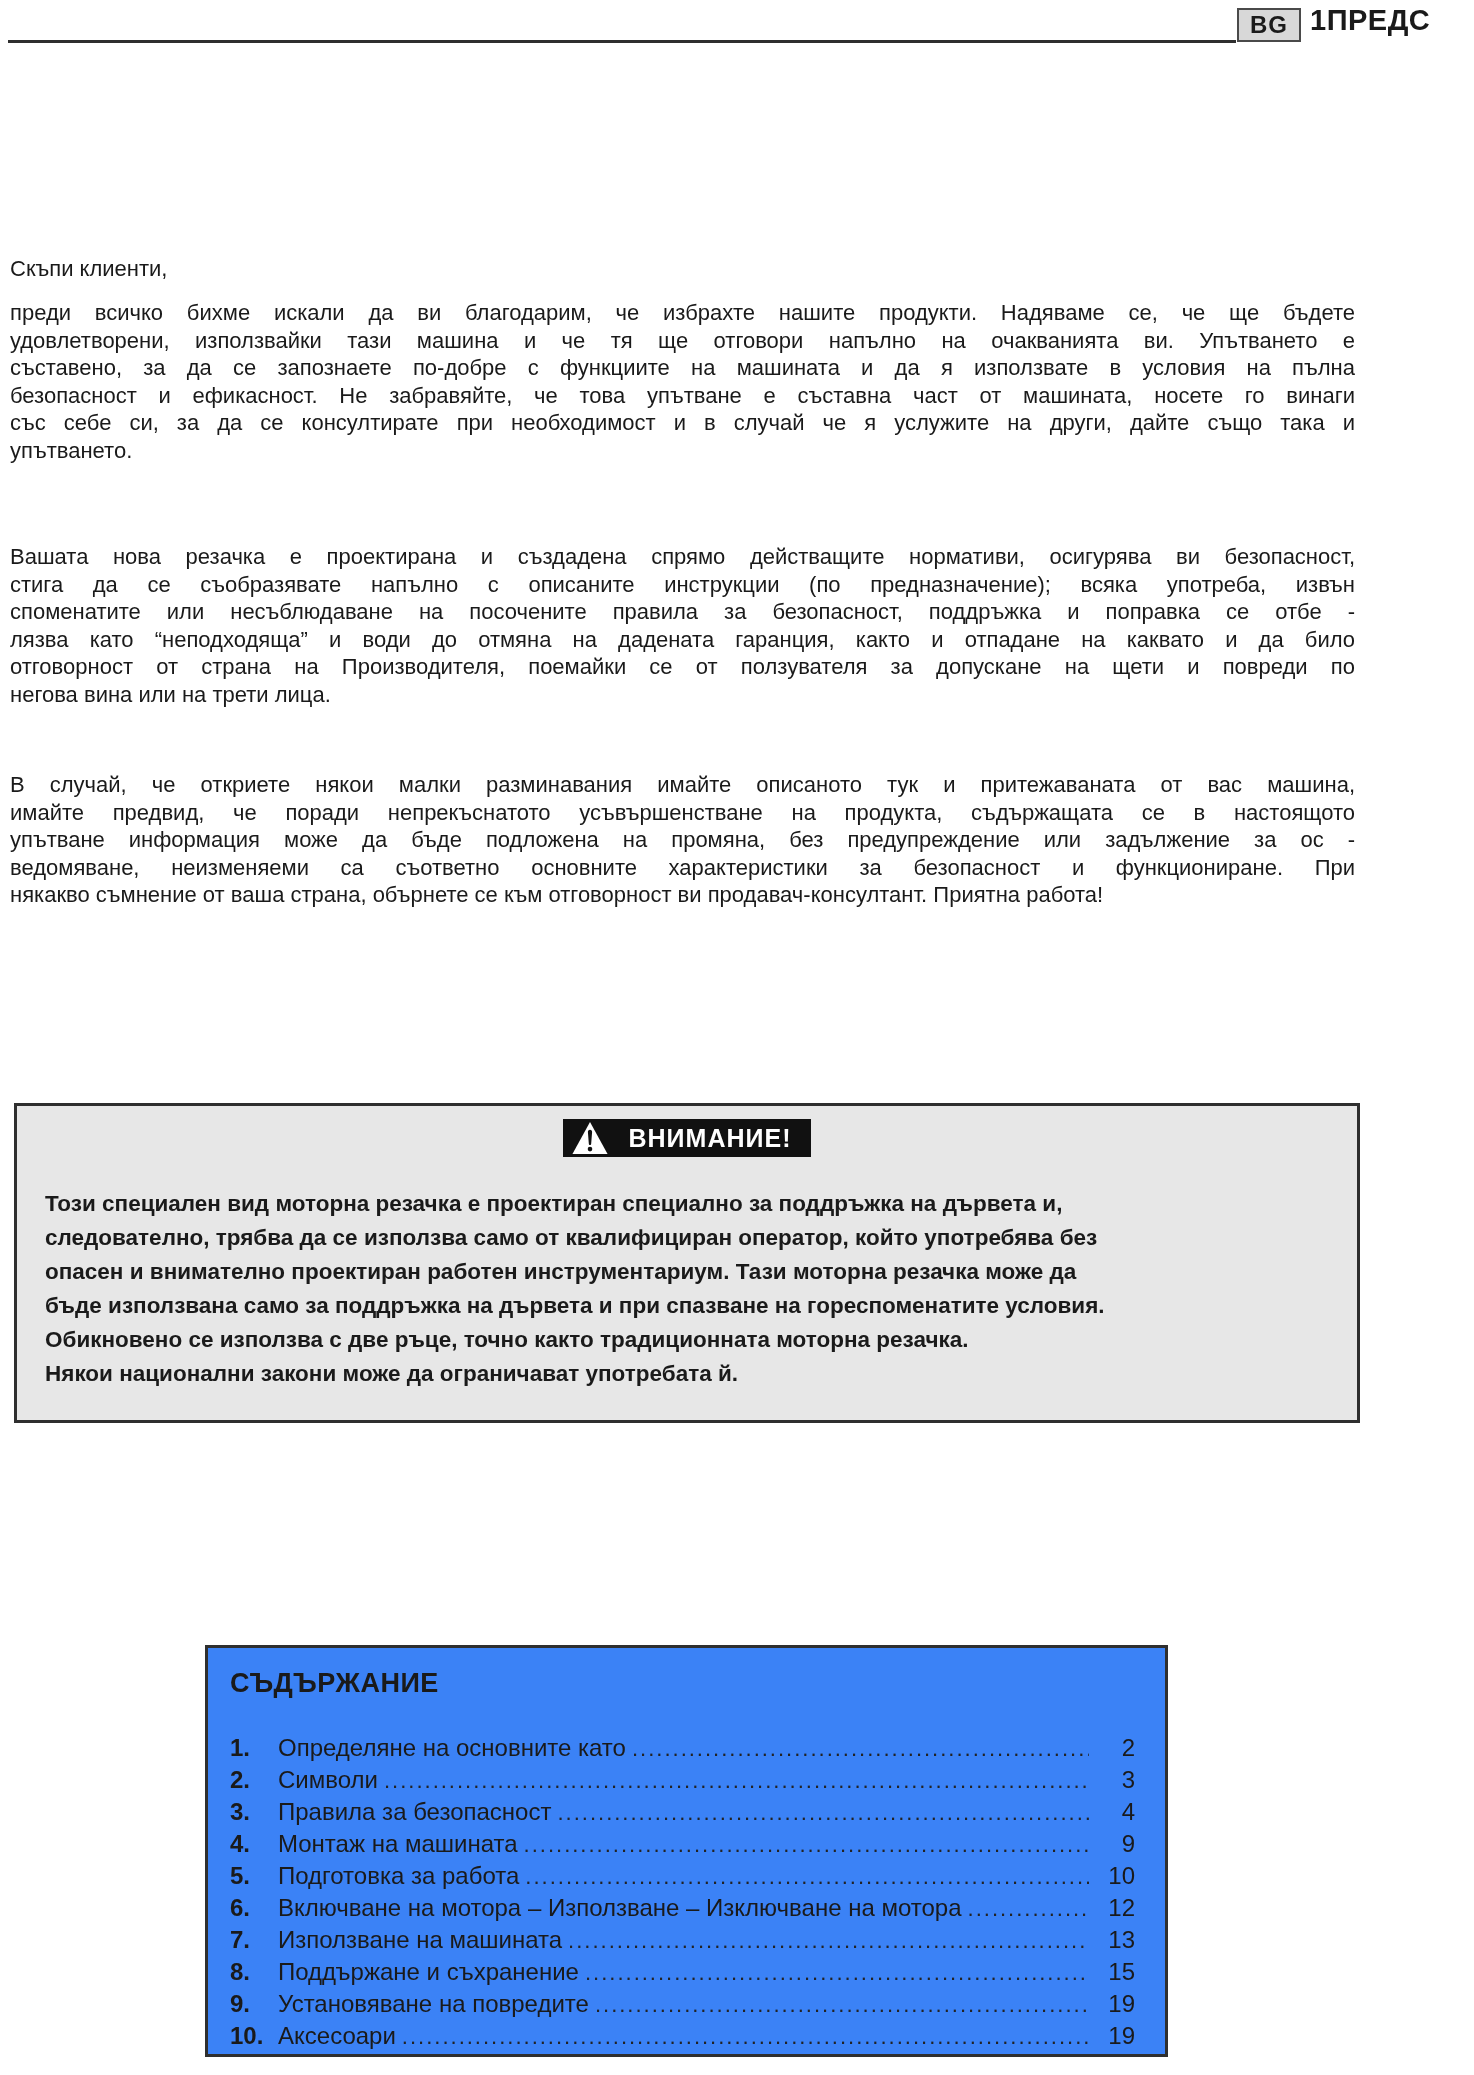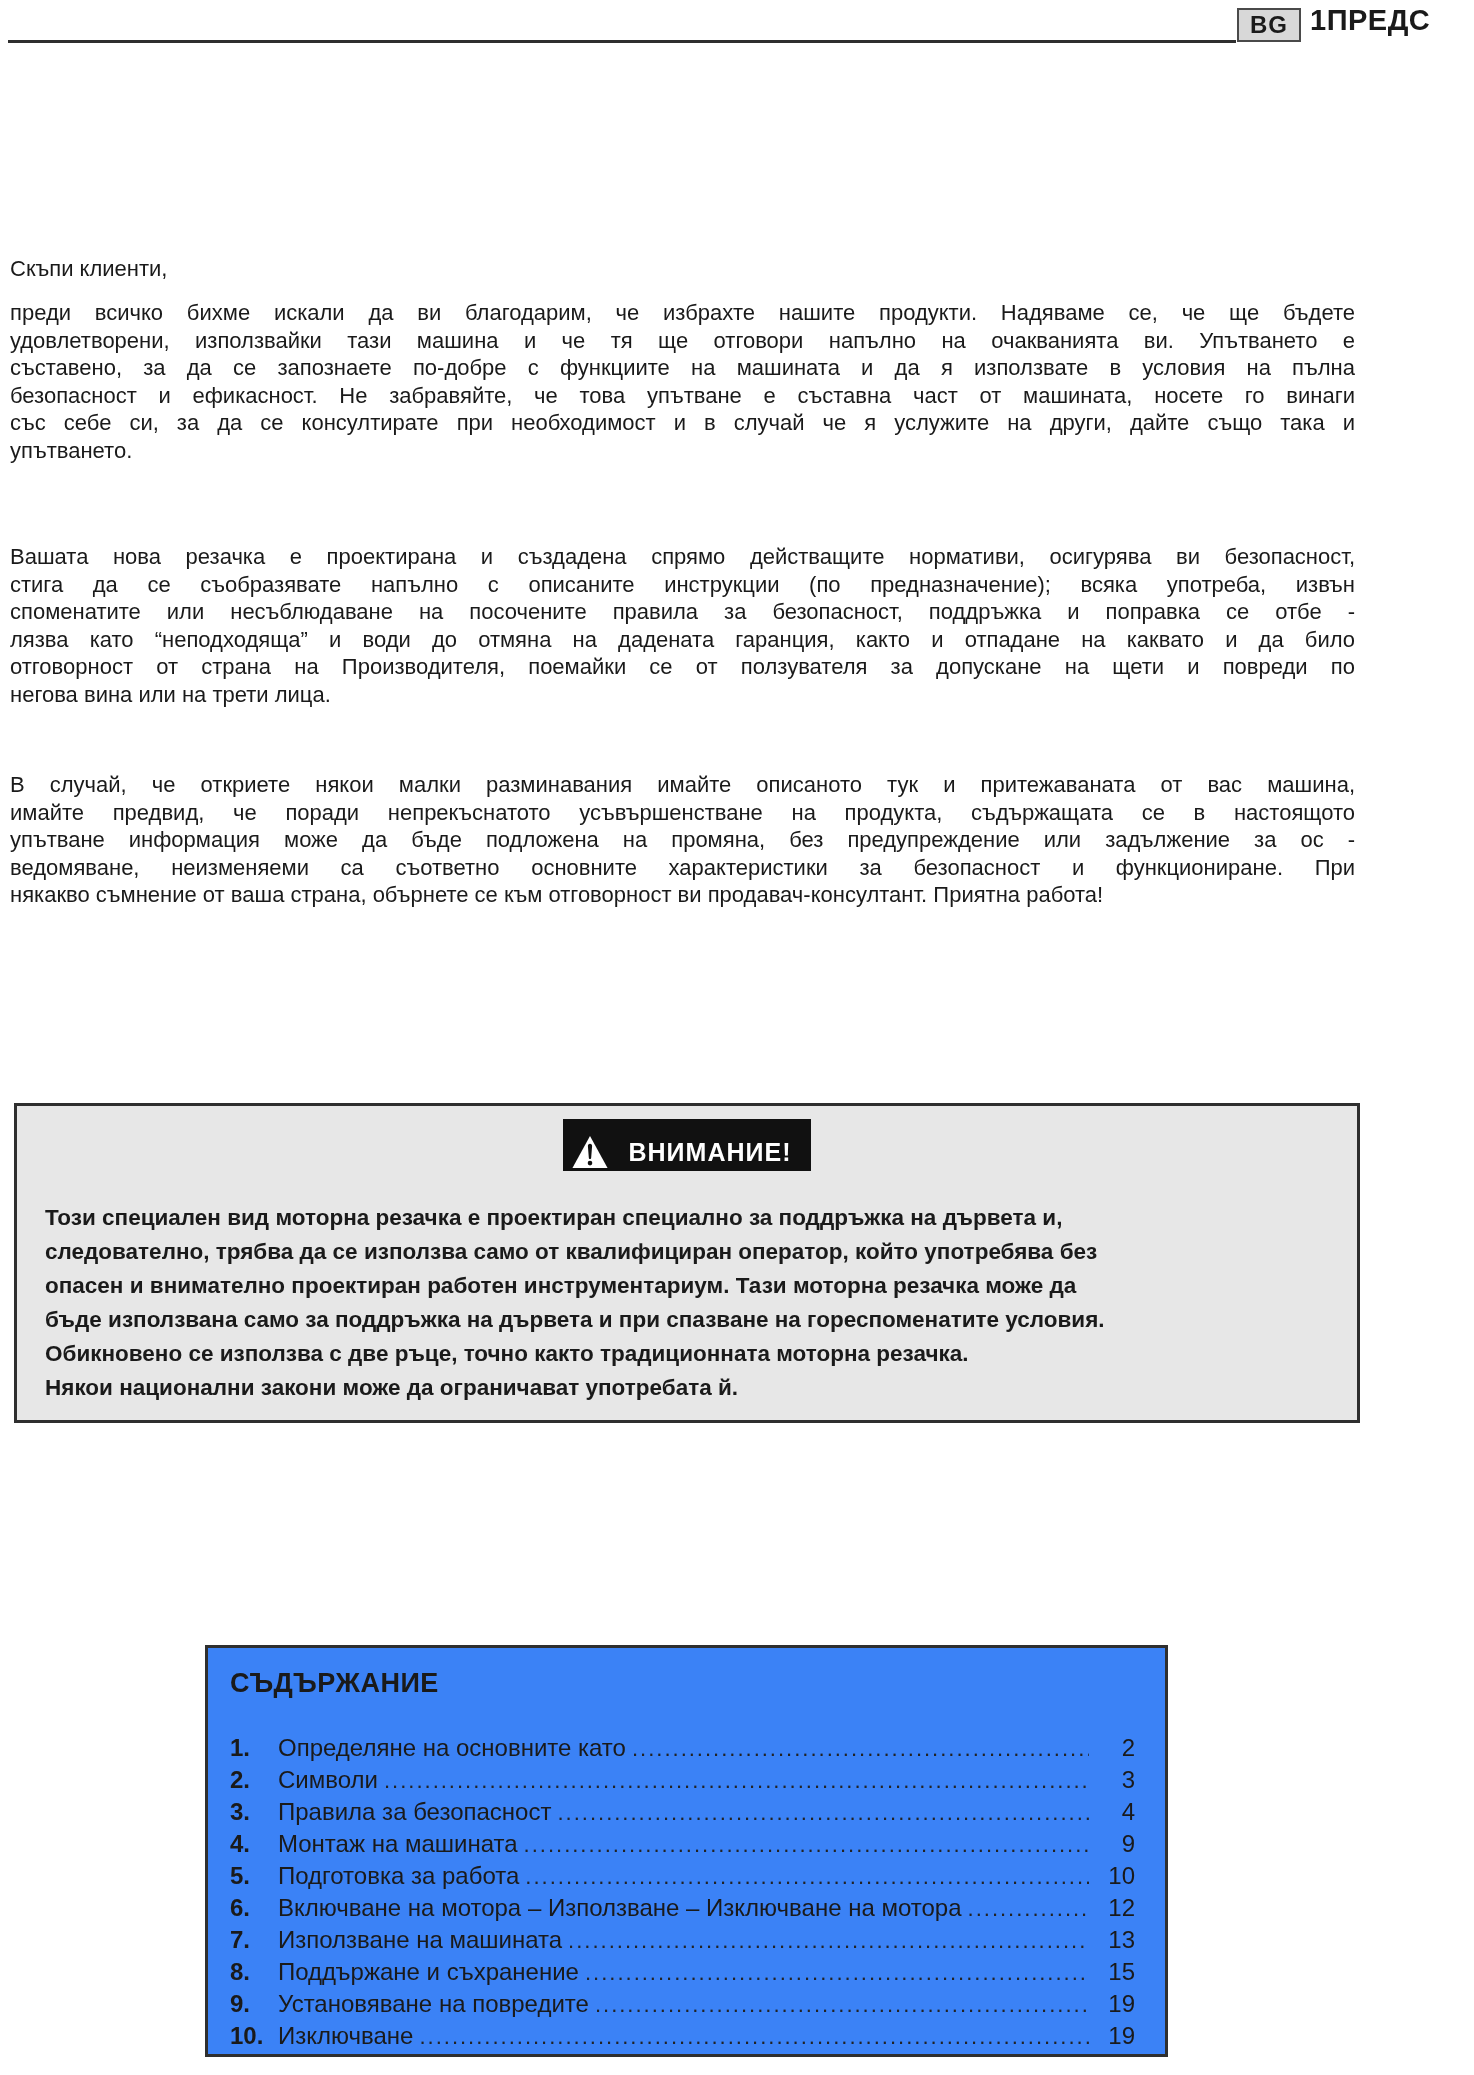--- a/index.html
+++ b/index.html
@@ -32,21 +32,21 @@
   .line:last-child { text-align-last:left; }
 
   
   .warning-box {
     position:absolute; left:14px; top:1103px; width:1346px; height:320px;
     background:var(--warning-box-bg,#e7e7e7); border:3px solid var(--border,#2f2f2f);
   }
   .warning-header {
     margin:13px auto 0; width:max-content;
     background:var(--warning-bar-bg,#111111); color:var(--warning-bar-text,#ffffff);
-    display:flex; align-items:center; gap:20px; padding:16px 20px 2px 8px;
+    display:flex; align-items:center; gap:20px; padding:2px 20px 2px 8px;
   }
   .warning-icon svg { display:block; }
   .warning-title { font-size:25px; font-weight:bold; letter-spacing:1px; }
   .warning-text { margin:30px 40px 0 28px; font-size:22.5px; font-weight:bold; line-height:34px; }
 
   
   .toc-box {
     position:absolute; left:205px; top:1645px; width:963px; height:412px;
     border:3px solid var(--border,#2f2f2f); background:#3b82f6;
     padding:20px 30px 0 22px;
@@ -187,20 +187,20 @@
 
         <div class="toc-row">
           <span class="toc-num">9.</span>
           <span class="toc-label">Установяване на повредите</span>
           <span class="toc-leader"></span>
           <span class="toc-page">19</span>
         </div>
 
         <div class="toc-row">
           <span class="toc-num">10.</span>
-          <span class="toc-label">Изключване</span>
+          <span class="toc-label">Аксесоари</span>
           <span class="toc-leader"></span>
           <span class="toc-page">19</span>
         </div>
       </div>
   </section>
 
 </div>
 
 </body></html>

